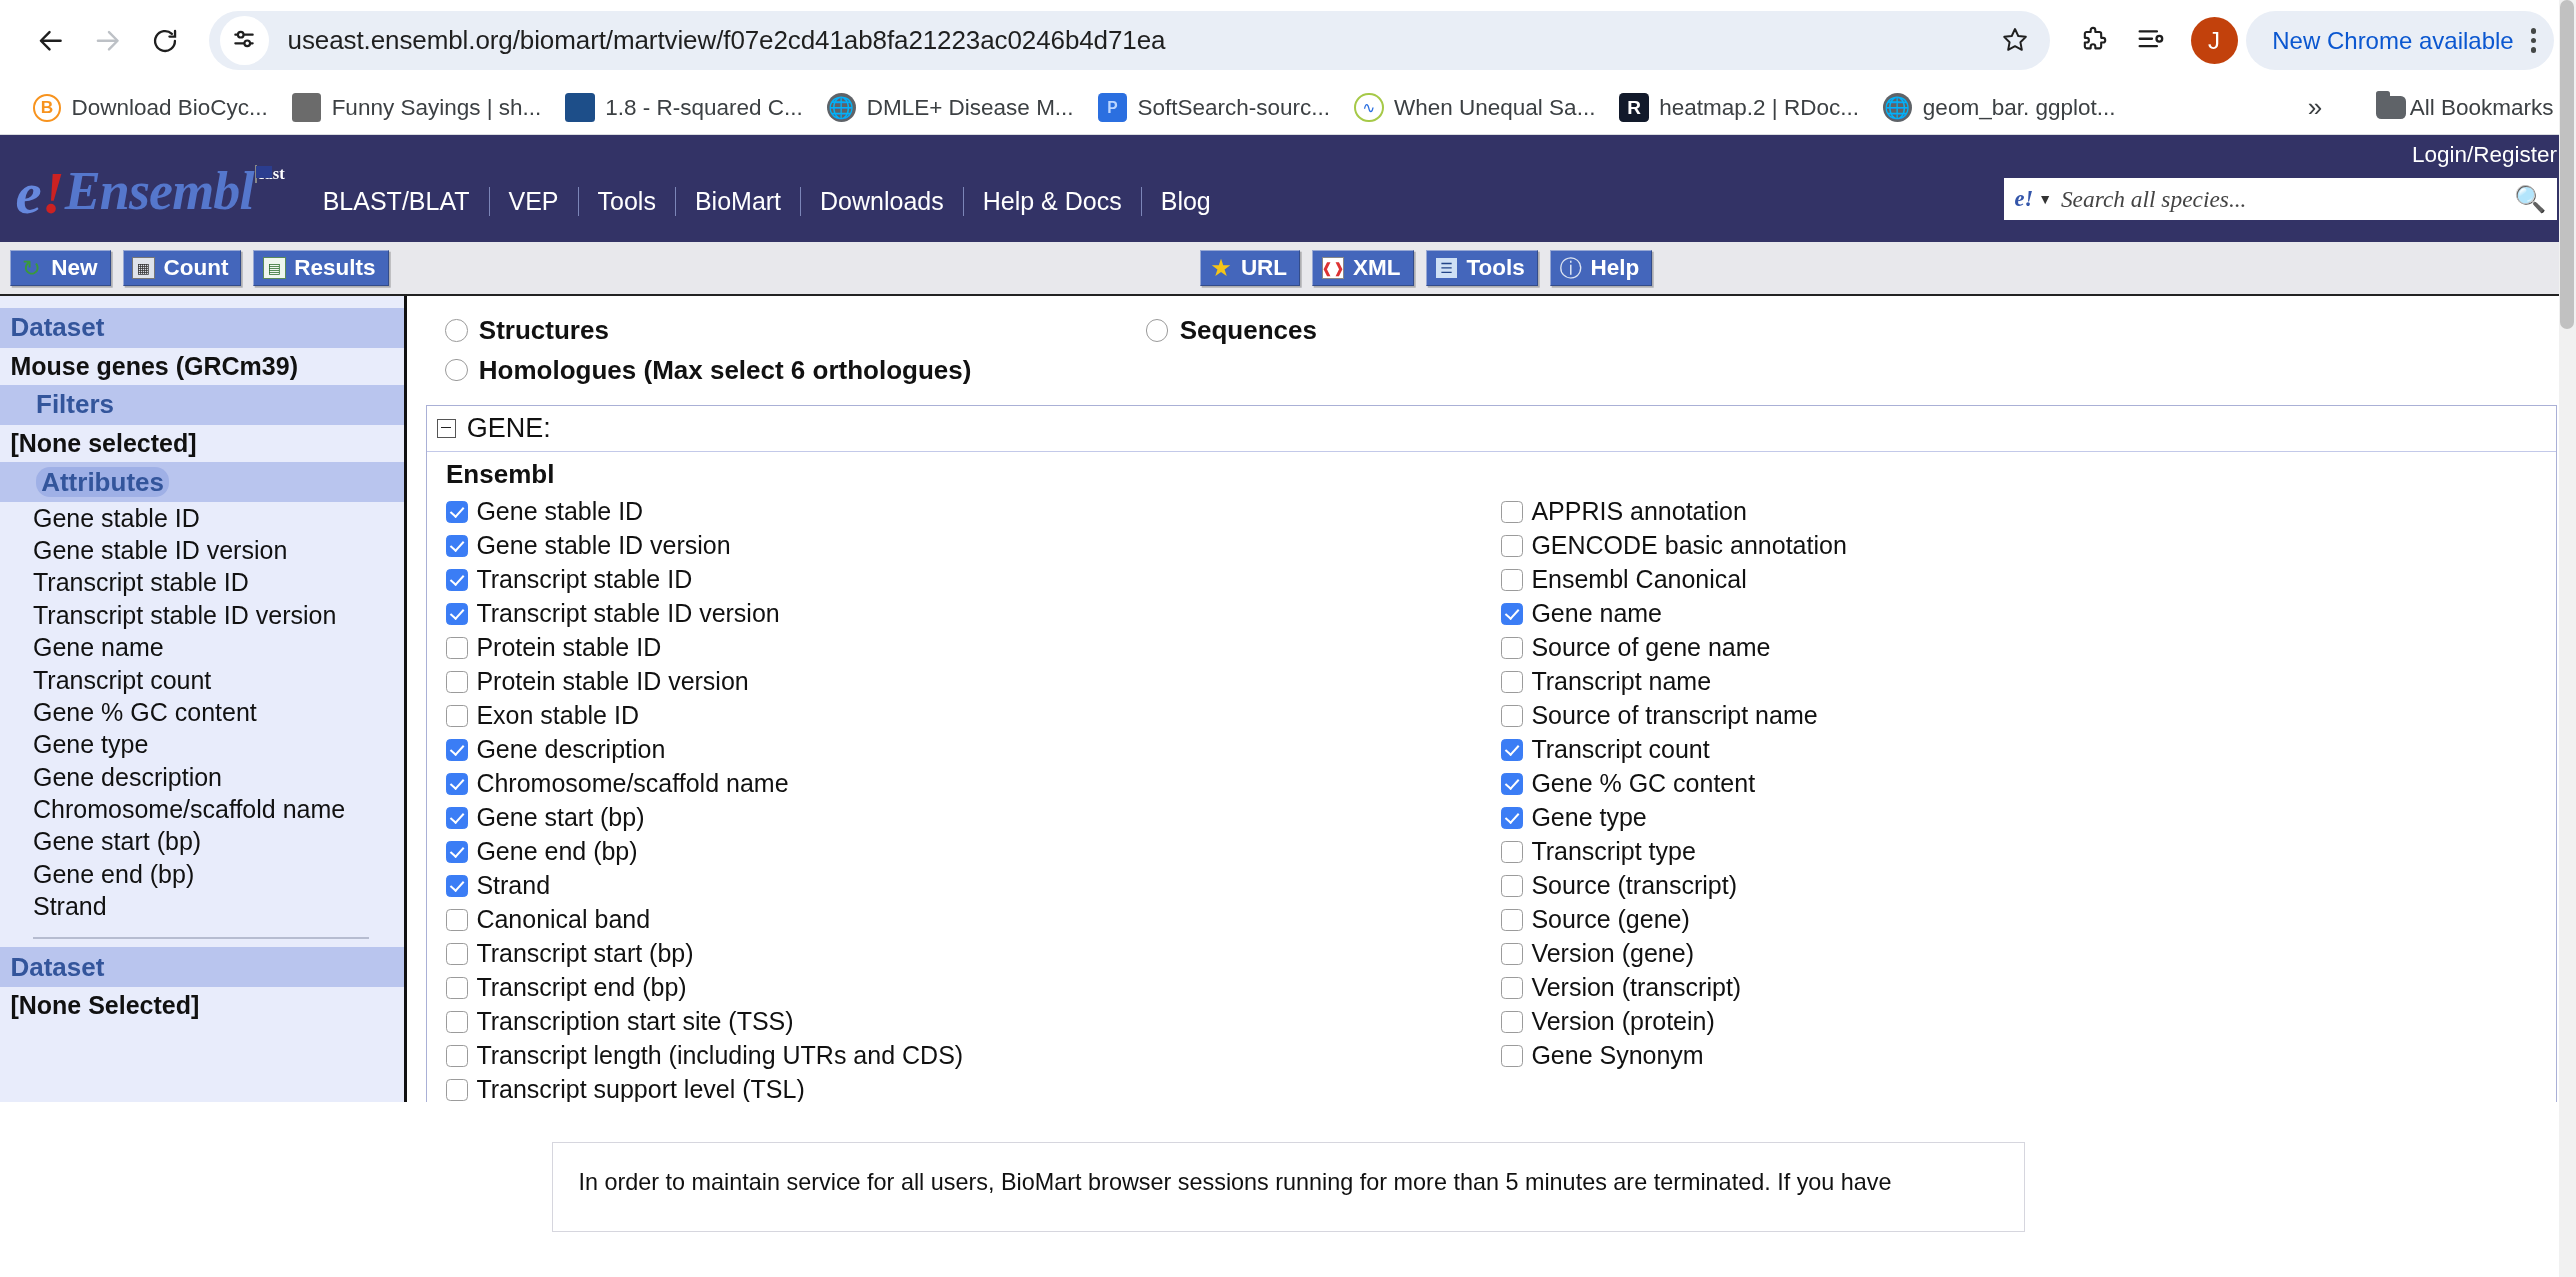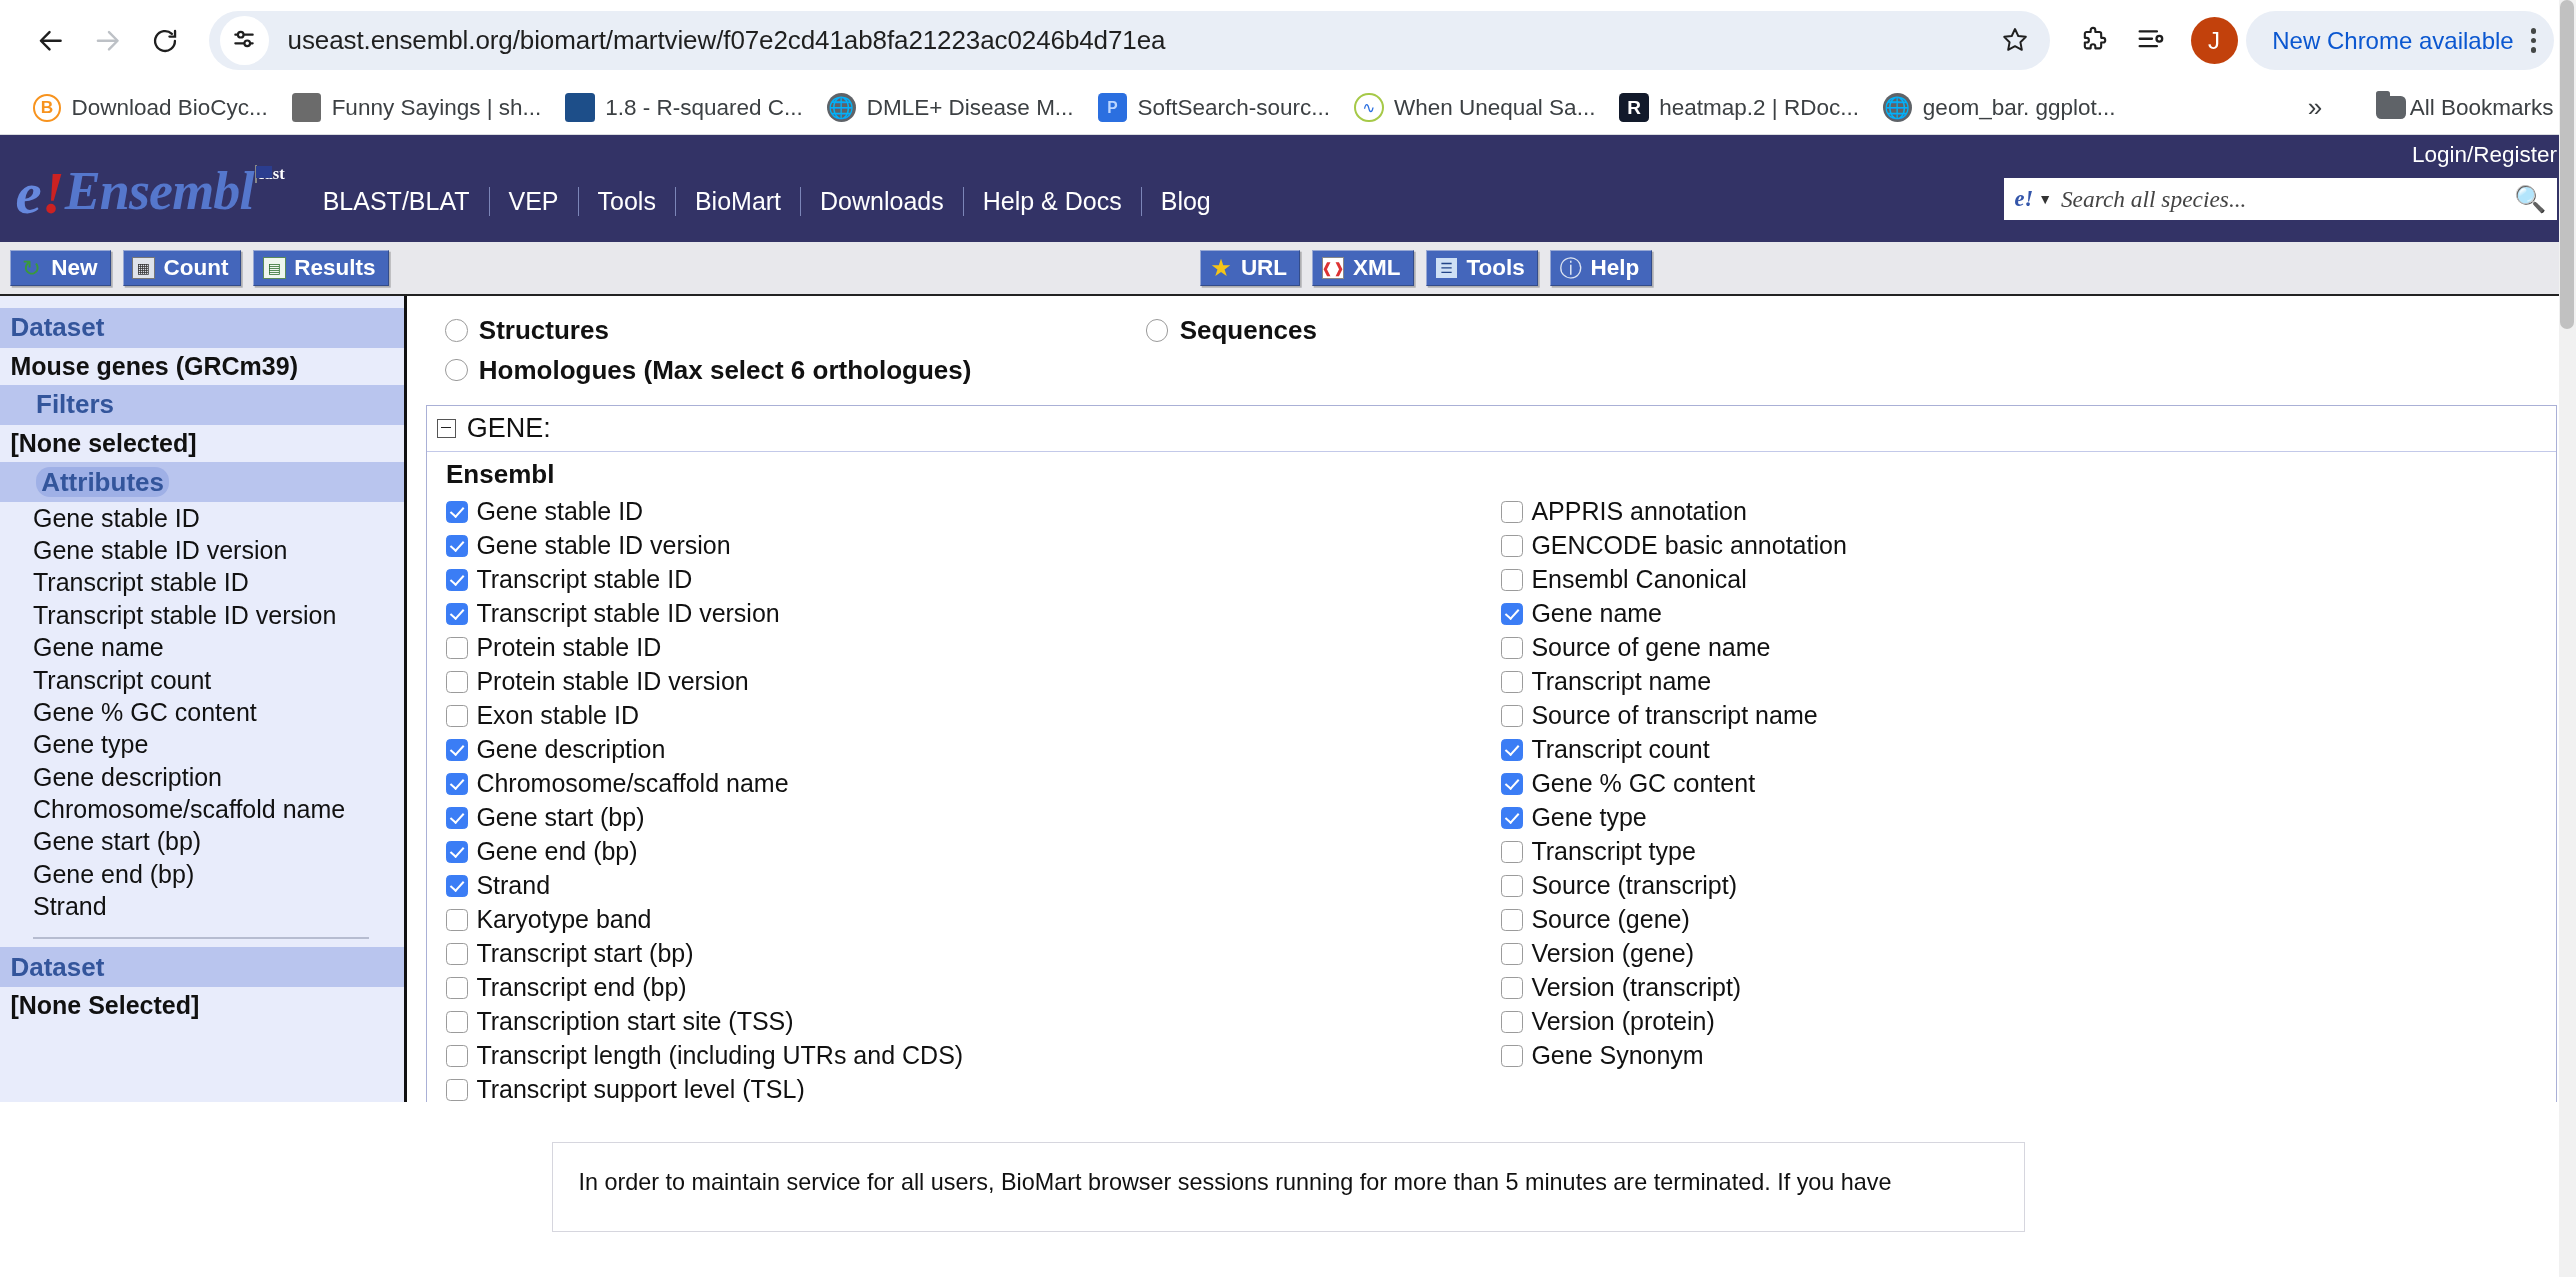--- a/index.html
+++ b/index.html
@@ -733,21 +733,21 @@
           <label class="cb-row">
               <span class="cb on"></span>
               <span class="cb-label">Gene end (bp)</span>
             </label>
           <label class="cb-row">
               <span class="cb on"></span>
               <span class="cb-label">Strand</span>
             </label>
           <label class="cb-row">
               <span class="cb"></span>
-              <span class="cb-label">Karyotype band</span>
+              <span class="cb-label">Canonical band</span>
             </label>
           <label class="cb-row">
               <span class="cb"></span>
               <span class="cb-label">Transcript start (bp)</span>
             </label>
           <label class="cb-row">
               <span class="cb"></span>
               <span class="cb-label">Transcript end (bp)</span>
             </label>
           <label class="cb-row">

